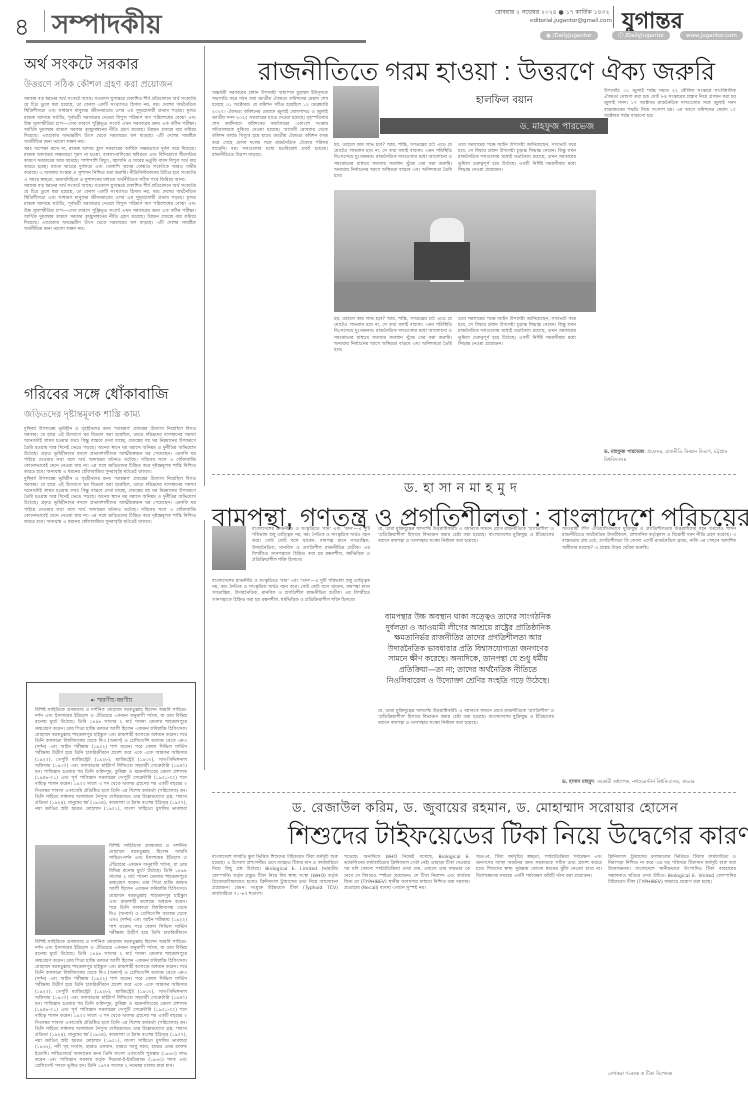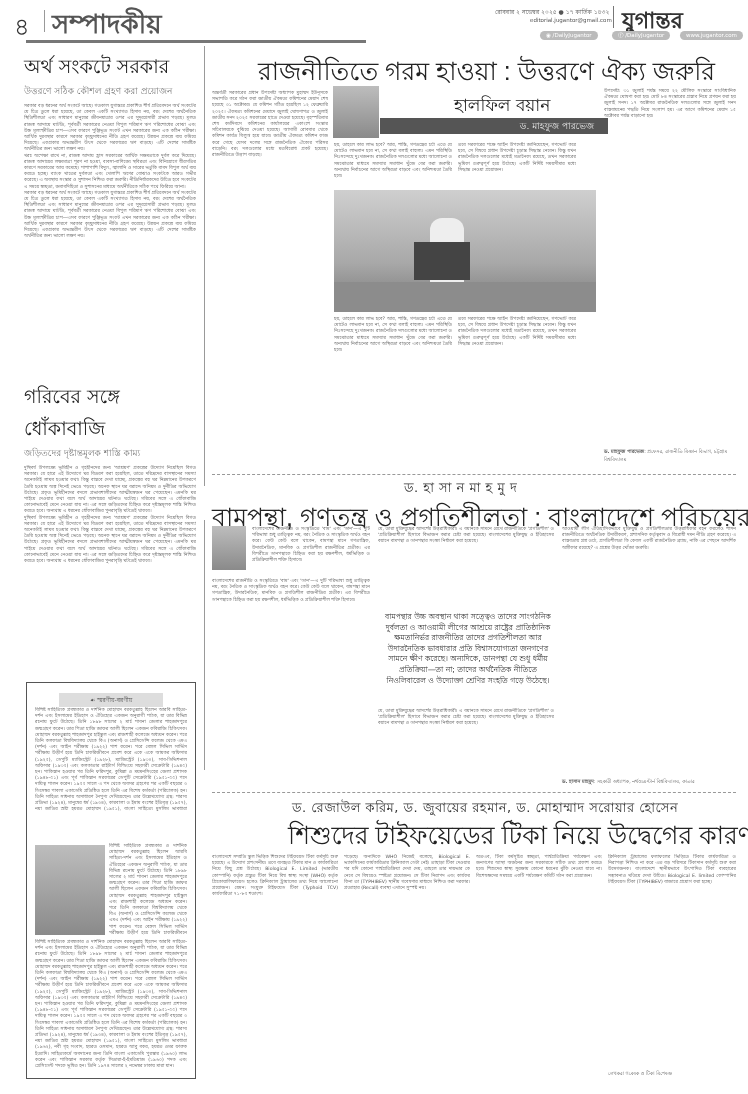--- a/index.html
+++ b/index.html
@@ -14,21 +14,21 @@
   #hdr-rule{left:26px;top:40px;width:340px;height:3px;background:#777;}
   #hdr-date{left:495px;top:7px;font-size:6px;color:#555;font-family:"DejaVu Sans",sans-serif;}
   #hdr-email{left:530px;top:17px;font-size:5.5px;color:#555;font-family:"DejaVu Sans",sans-serif;}
   #hdr-vsep{left:613px;top:6px;width:1px;height:22px;background:#777;}
   #logo{left:622px;top:3px;font-size:22px;font-weight:bold;color:#333;font-family:"DejaVu Sans",sans-serif;}
   .pill{top:31px;height:9px;border-radius:5px;background:#bbb;color:#fff;font-size:5.5px;line-height:9px;padding:0 6px;font-family:"DejaVu Sans",sans-serif;}
   
   .vrule{width:1px;background:#999;}
   .hrule-dash{height:0;border-top:1px dashed #999;}
   h2.ed{margin:0;font-weight:normal;color:#222;}
-  .ed-title{font-size:19px;font-family:"DejaVu Sans",sans-serif;}
+  .ed-title{font-size:15px;font-family:"DejaVu Sans",sans-serif;}
   .ed-sub{font-size:9px;color:#777;font-family:"DejaVu Sans",sans-serif;}
   .big-title{font-size:25px;color:#222;font-family:Liberation Sans, sans-serif;white-space:nowrap;}
   .band{background:#555;color:#eee;font-size:9px;line-height:16px;text-align:right;padding-right:14px;font-family:"DejaVu Sans",sans-serif;}
   .photo{background:linear-gradient(180deg,#bdbdbd,#8a8a8a);}
   .pullquote{font-size:7.6px;line-height:10.6px;text-align:center;color:#333;font-family:"DejaVu Sans",sans-serif;}
   .box{border:1.5px solid #555;}
   .bio-name{font-size:16px;font-family:"DejaVu Sans",sans-serif;}
   .bio-tag{background:#ddd;font-size:6px;line-height:14px;text-align:center;color:#555;font-family:"DejaVu Sans",sans-serif;}
   .byline{font-size:13px;color:#333;font-family:"DejaVu Sans",sans-serif;letter-spacing:0.5px;}
   .author-note{font-size:4.8px;color:#555;font-family:"DejaVu Sans",sans-serif;}
@@ -73,21 +73,21 @@
 <div class="abs box" style="left:26px;top:682px;width:168px;height:395px;">
   <div class="bio-tag" style="margin:10px 32px 0;"><span>☙ </span><span>স্মরণীয়-বরণীয়</span></div>
   <div class="txt" style="margin:0 8px;height:104px;">বিশিষ্ট সাহিত্যিক প্রবন্ধকার ও দার্শনিক মোহাম্মদ বরকতুল্লাহ ছিলেন আরবি সাহিত্য-দর্শন এবং ইসলামের ইতিহাস ও ঐতিহ্যের একজন অনুরাগী পাঠক, যা তার বিভিন্ন রচনায় ফুটে উঠেছে। তিনি ১৮৯৮ সালের ২ মার্চ পাবনা জেলার শাহজাদপুরে জন্মগ্রহণ করেন। তার পিতা হাজি জাফর আলী ছিলেন একজন কবিরাজি চিকিৎসক। মোহাম্মদ বরকতুল্লাহ শাহজাদপুর হাইস্কুল এবং রাজশাহী কলেজে অধ্যয়ন করেন। পরে তিনি কলকাতা বিশ্ববিদ্যালয় থেকে বিএ (অনার্স) ও প্রেসিডেন্সি কলেজ থেকে এমএ (দর্শন) এবং আইন পরীক্ষায় (১৯২২) পাশ করেন। পরে বেঙ্গল সিভিল সার্ভিস পরীক্ষায় উত্তীর্ণ হয়ে তিনি চাকরিজীবনে প্রবেশ করে একে একে আয়কর অফিসার (১৯২৫), ডেপুটি ম্যাজিস্ট্রেট (১৯২৮), ম্যাজিস্ট্রেট (১৯৩০), সাব-ডিভিশনাল অফিসার (১৯৩৫) এবং কলকাতার রাইটার্স বিল্ডিংয়ে সহকারী সেক্রেটারি (১৯৪৫) হন। পাকিস্তান হওয়ার পর তিনি ফরিদপুর, কুমিল্লা ও ময়মনসিংহের জেলা প্রশাসক (১৯৪৮-৫১) এবং পূর্ব পাকিস্তান সরকারের ডেপুটি সেক্রেটারি (১৯৫১-৫৫) পদে দায়িত্ব পালন করেন। ১৯৫৫ সালে এ পদ থেকে অবসর গ্রহণের পর একটি বছরের ৩ ডিসেম্বর পাবলা একাডেমি প্রতিষ্ঠিত হলে তিনি এর বিশেষ কর্মকর্তা (পরিচালক) হন। তিনি সাহিত্য সাধনায় অসাধারণ নৈপুণ্য দেখিয়েছেন। তার উল্লেখযোগ্য গ্রন্থ: পারস্য প্রতিভা (১৯২৪), মানুষের ধর্ম (১৯৩৪), কারবালা ও ইমাম বংশের ইতিবৃত্ত (১৯৫৭), নয়া জাতির স্রষ্টা হযরত মোহাম্মদ (১৯৫১), বাংলা সাহিত্যে মুসলিম ভাবধারা (১৯৬২), নবী গৃহ সংবাদ, হযরত ওসমান, হযরত আবু বকর, হযরত ওমর ফারুক ইত্যাদি। সাহিত্যকর্মে অবদানের জন্য তিনি বাংলা একাডেমি পুরস্কার (১৯৬০) লাভ করেন এবং পাকিস্তান সরকার কর্তৃক সিতারা-ই-ইমতিয়াজ (১৯৬০) পদক এবং প্রেসিডেন্ট পদকে ভূষিত হন। তিনি ১৯৭৪ সালের ২ নভেম্বর ঢাকায় মারা যান।</div>
   <div class="photo" style="position:absolute;left:8px;top:162px;width:70px;height:90px;"></div>
   <div class="txt" style="position:absolute;left:82px;top:160px;width:78px;height:92px;">বিশিষ্ট সাহিত্যিক প্রবন্ধকার ও দার্শনিক মোহাম্মদ বরকতুল্লাহ ছিলেন আরবি সাহিত্য-দর্শন এবং ইসলামের ইতিহাস ও ঐতিহ্যের একজন অনুরাগী পাঠক, যা তার বিভিন্ন রচনায় ফুটে উঠেছে। তিনি ১৮৯৮ সালের ২ মার্চ পাবনা জেলার শাহজাদপুরে জন্মগ্রহণ করেন। তার পিতা হাজি জাফর আলী ছিলেন একজন কবিরাজি চিকিৎসক। মোহাম্মদ বরকতুল্লাহ শাহজাদপুর হাইস্কুল এবং রাজশাহী কলেজে অধ্যয়ন করেন। পরে তিনি কলকাতা বিশ্ববিদ্যালয় থেকে বিএ (অনার্স) ও প্রেসিডেন্সি কলেজ থেকে এমএ (দর্শন) এবং আইন পরীক্ষায় (১৯২২) পাশ করেন। পরে বেঙ্গল সিভিল সার্ভিস পরীক্ষায় উত্তীর্ণ হয়ে তিনি চাকরিজীবনে প্রবেশ করে একে একে আয়কর অফিসার (১৯২৫), ডেপুটি ম্যাজিস্ট্রেট (১৯২৮), ম্যাজিস্ট্রেট (১৯৩০), সাব-ডিভিশনাল অফিসার (১৯৩৫) এবং কলকাতার রাইটার্স বিল্ডিংয়ে সহকারী সেক্রেটারি (১৯৪৫) হন। পাকিস্তান হওয়ার পর তিনি ফরিদপুর, কুমিল্লা ও ময়মনসিংহের জেলা প্রশাসক (১৯৪৮-৫১) এবং পূর্ব পাকিস্তান সরকারের ডেপুটি সেক্রেটারি (১৯৫১-৫৫) পদে দায়িত্ব পালন করেন। ১৯৫৫ সালে এ পদ থেকে অবসর গ্রহণের পর একটি বছরের ৩ ডিসেম্বর পাবলা একাডেমি প্রতিষ্ঠিত হলে তিনি এর বিশেষ কর্মকর্তা (পরিচালক) হন। তিনি সাহিত্য সাধনায় অসাধারণ নৈপুণ্য দেখিয়েছেন। তার উল্লেখযোগ্য গ্রন্থ: পারস্য প্রতিভা (১৯২৪), মানুষের ধর্ম (১৯৩৪), কারবালা ও ইমাম বংশের ইতিবৃত্ত (১৯৫৭), নয়া জাতির স্রষ্টা হযরত মোহাম্মদ (১৯৫১), বাংলা সাহিত্যে মুসলিম ভাবধারা (১৯৬২), নবী গৃহ সংবাদ, হযরত ওসমান, হযরত আবু বকর, হযরত ওমর ফারুক ইত্যাদি। সাহিত্যকর্মে অবদানের জন্য তিনি বাংলা একাডেমি পুরস্কার (১৯৬০) লাভ করেন এবং পাকিস্তান সরকার কর্তৃক সিতারা-ই-ইমতিয়াজ (১৯৬০) পদক এবং প্রেসিডেন্ট পদকে ভূষিত হন। তিনি ১৯৭৪ সালের ২ নভেম্বর ঢাকায় মারা যান।</div>
   <div class="txt" style="position:absolute;left:8px;top:256px;width:152px;height:130px;">বিশিষ্ট সাহিত্যিক প্রবন্ধকার ও দার্শনিক মোহাম্মদ বরকতুল্লাহ ছিলেন আরবি সাহিত্য-দর্শন এবং ইসলামের ইতিহাস ও ঐতিহ্যের একজন অনুরাগী পাঠক, যা তার বিভিন্ন রচনায় ফুটে উঠেছে। তিনি ১৮৯৮ সালের ২ মার্চ পাবনা জেলার শাহজাদপুরে জন্মগ্রহণ করেন। তার পিতা হাজি জাফর আলী ছিলেন একজন কবিরাজি চিকিৎসক। মোহাম্মদ বরকতুল্লাহ শাহজাদপুর হাইস্কুল এবং রাজশাহী কলেজে অধ্যয়ন করেন। পরে তিনি কলকাতা বিশ্ববিদ্যালয় থেকে বিএ (অনার্স) ও প্রেসিডেন্সি কলেজ থেকে এমএ (দর্শন) এবং আইন পরীক্ষায় (১৯২২) পাশ করেন। পরে বেঙ্গল সিভিল সার্ভিস পরীক্ষায় উত্তীর্ণ হয়ে তিনি চাকরিজীবনে প্রবেশ করে একে একে আয়কর অফিসার (১৯২৫), ডেপুটি ম্যাজিস্ট্রেট (১৯২৮), ম্যাজিস্ট্রেট (১৯৩০), সাব-ডিভিশনাল অফিসার (১৯৩৫) এবং কলকাতার রাইটার্স বিল্ডিংয়ে সহকারী সেক্রেটারি (১৯৪৫) হন। পাকিস্তান হওয়ার পর তিনি ফরিদপুর, কুমিল্লা ও ময়মনসিংহের জেলা প্রশাসক (১৯৪৮-৫১) এবং পূর্ব পাকিস্তান সরকারের ডেপুটি সেক্রেটারি (১৯৫১-৫৫) পদে দায়িত্ব পালন করেন। ১৯৫৫ সালে এ পদ থেকে অবসর গ্রহণের পর একটি বছরের ৩ ডিসেম্বর পাবলা একাডেমি প্রতিষ্ঠিত হলে তিনি এর বিশেষ কর্মকর্তা (পরিচালক) হন। তিনি সাহিত্য সাধনায় অসাধারণ নৈপুণ্য দেখিয়েছেন। তার উল্লেখযোগ্য গ্রন্থ: পারস্য প্রতিভা (১৯২৪), মানুষের ধর্ম (১৯৩৪), কারবালা ও ইমাম বংশের ইতিবৃত্ত (১৯৫৭), নয়া জাতির স্রষ্টা হযরত মোহাম্মদ (১৯৫১), বাংলা সাহিত্যে মুসলিম ভাবধারা (১৯৬২), নবী গৃহ সংবাদ, হযরত ওসমান, হযরত আবু বকর, হযরত ওমর ফারুক ইত্যাদি। সাহিত্যকর্মে অবদানের জন্য তিনি বাংলা একাডেমি পুরস্কার (১৯৬০) লাভ করেন এবং পাকিস্তান সরকার কর্তৃক সিতারা-ই-ইমতিয়াজ (১৯৬০) পদক এবং প্রেসিডেন্ট পদকে ভূষিত হন। তিনি ১৯৭৪ সালের ২ নভেম্বর ঢাকায় মারা যান।</div>
 </div>
 
 <div class="abs big-title" style="left:258px;top:52px;">রাজনীতিতে গরম হাওয়া : উত্তরণে ঐক্য জরুরি</div>
 <div class="abs photo" style="left:333px;top:86px;width:46px;height:52px;"></div>
-<div class="abs" style="left:454px;top:92px;font-size:17px;font-family:'DejaVu Sans',sans-serif;">হালফিল বয়ান</div>
+<div class="abs" style="left:476px;top:92px;font-size:10px;font-family:'DejaVu Sans',sans-serif;">হালফিল বয়ান</div>
 <div class="abs band" style="left:380px;top:118px;width:214px;">ড. মাহফুজ পারভেজ</div>
 
 <div class="abs txt" style="left:212px;top:90px;width:116px;height:340px;">অন্তর্বর্তী সরকারের প্রধান উপদেষ্টা অধ্যাপক মুহাম্মদ ইউনূসকে সভাপতি করে গঠন করা জাতীয় ঐকমত্য কমিশনের মেয়াদ শেষ হয়েছে ৩১ অক্টোবর। যে কমিশন গঠিত হয়েছিল ১২ ফেব্রুয়ারি ২০২৫। ঐকমত্য কমিশনের মেয়াদে জুলাই ঘোষণাপত্র ও জুলাই জাতীয় সনদ ২০২৫ সরকারের হাতে দেওয়া হয়েছে। বৃহস্পতিবার শেষ কর্মদিবসে কমিশনের কার্যালয়ের একাংশে সংস্কার সচিবালয়কে বুঝিয়ে দেওয়া হয়েছে। আগামী রোববার থেকে কমিশন কার্যত বিলুপ্ত হয়ে যাবে। জাতীয় ঐকমত্য কমিশন কাজ করে গেছে যেসব দলের সঙ্গে রাজনৈতিক ঐক্যের পরিসর বাড়েনি। বরং দলগুলোর মধ্যে মতবিরোধ প্রকট হয়েছে। রাজনীতিতে উত্তাপ বাড়ছে।</div>
 <div class="abs txt" style="left:334px;top:142px;width:118px;height:42px;">হয়, তাহলে কার লাভ হবে? আর, শান্তি, গণতন্ত্রের চর্চা এতে যে মোটেও লাভবান হবে না, সে কথা বলাই বাহুল্য। এমন পরিস্থিতি নিঃসন্দেহে দুঃখজনক। রাজনৈতিক দলগুলোর মধ্যে আলোচনা ও সমঝোতার মাধ্যমে সমস্যার সমাধান খুঁজে বের করা জরুরি। অন্যথায় নির্বাচনের আগে অস্থিরতা বাড়বে এবং অনিশ্চয়তা তৈরি হবে।</div>
 <div class="abs txt" style="left:458px;top:142px;width:118px;height:42px;">তবে সরকারের পক্ষে আইন উপদেষ্টা জানিয়েছেন, গণভোট করে হবে, সে বিষয়ে প্রধান উপদেষ্টা চূড়ান্ত সিদ্ধান্ত নেবেন। কিন্তু যখন রাজনৈতিক দলগুলোর মধ্যেই মতানৈক্য রয়েছে, তখন সরকারের ভূমিকা গুরুত্বপূর্ণ হয়ে উঠেছে। একটি নির্দিষ্ট সময়সীমার মধ্যে সিদ্ধান্ত নেওয়া প্রয়োজন।</div>
 <div class="abs txt" style="left:604px;top:88px;width:132px;height:340px;">উপদেষ্টা: ৩১ জুলাই পর্যন্ত সময়ে ২২ মৌলিক সংস্কারে সাংবিধানিক ঐকমত্য ঘোষণা করা হয়। মোট ৮৪ সংস্কারের প্রস্তাব নিয়ে প্রণয়ন করা হয় জুলাই সনদ। ১৭ অক্টোবর রাজনৈতিক দলগুলোর সঙ্গে জুলাই সনদ বাস্তবায়নের পদ্ধতি নিয়ে সংলাপ হয়। এর আগে কমিশনের মেয়াদ ১৫ অক্টোবর পর্যন্ত বাড়ানো হয়।</div>
 
 <div class="abs" style="left:334px;top:190px;width:262px;height:122px;background:linear-gradient(180deg,#cfcfcf 0%,#a8a8a8 60%,#777 100%);">
   <div style="position:absolute;left:96px;top:28px;width:34px;height:80px;background:#eee;border-radius:12px 12px 0 0;"></div>
   <div style="position:absolute;left:80px;top:52px;width:56px;height:38px;background:#444;"></div>

